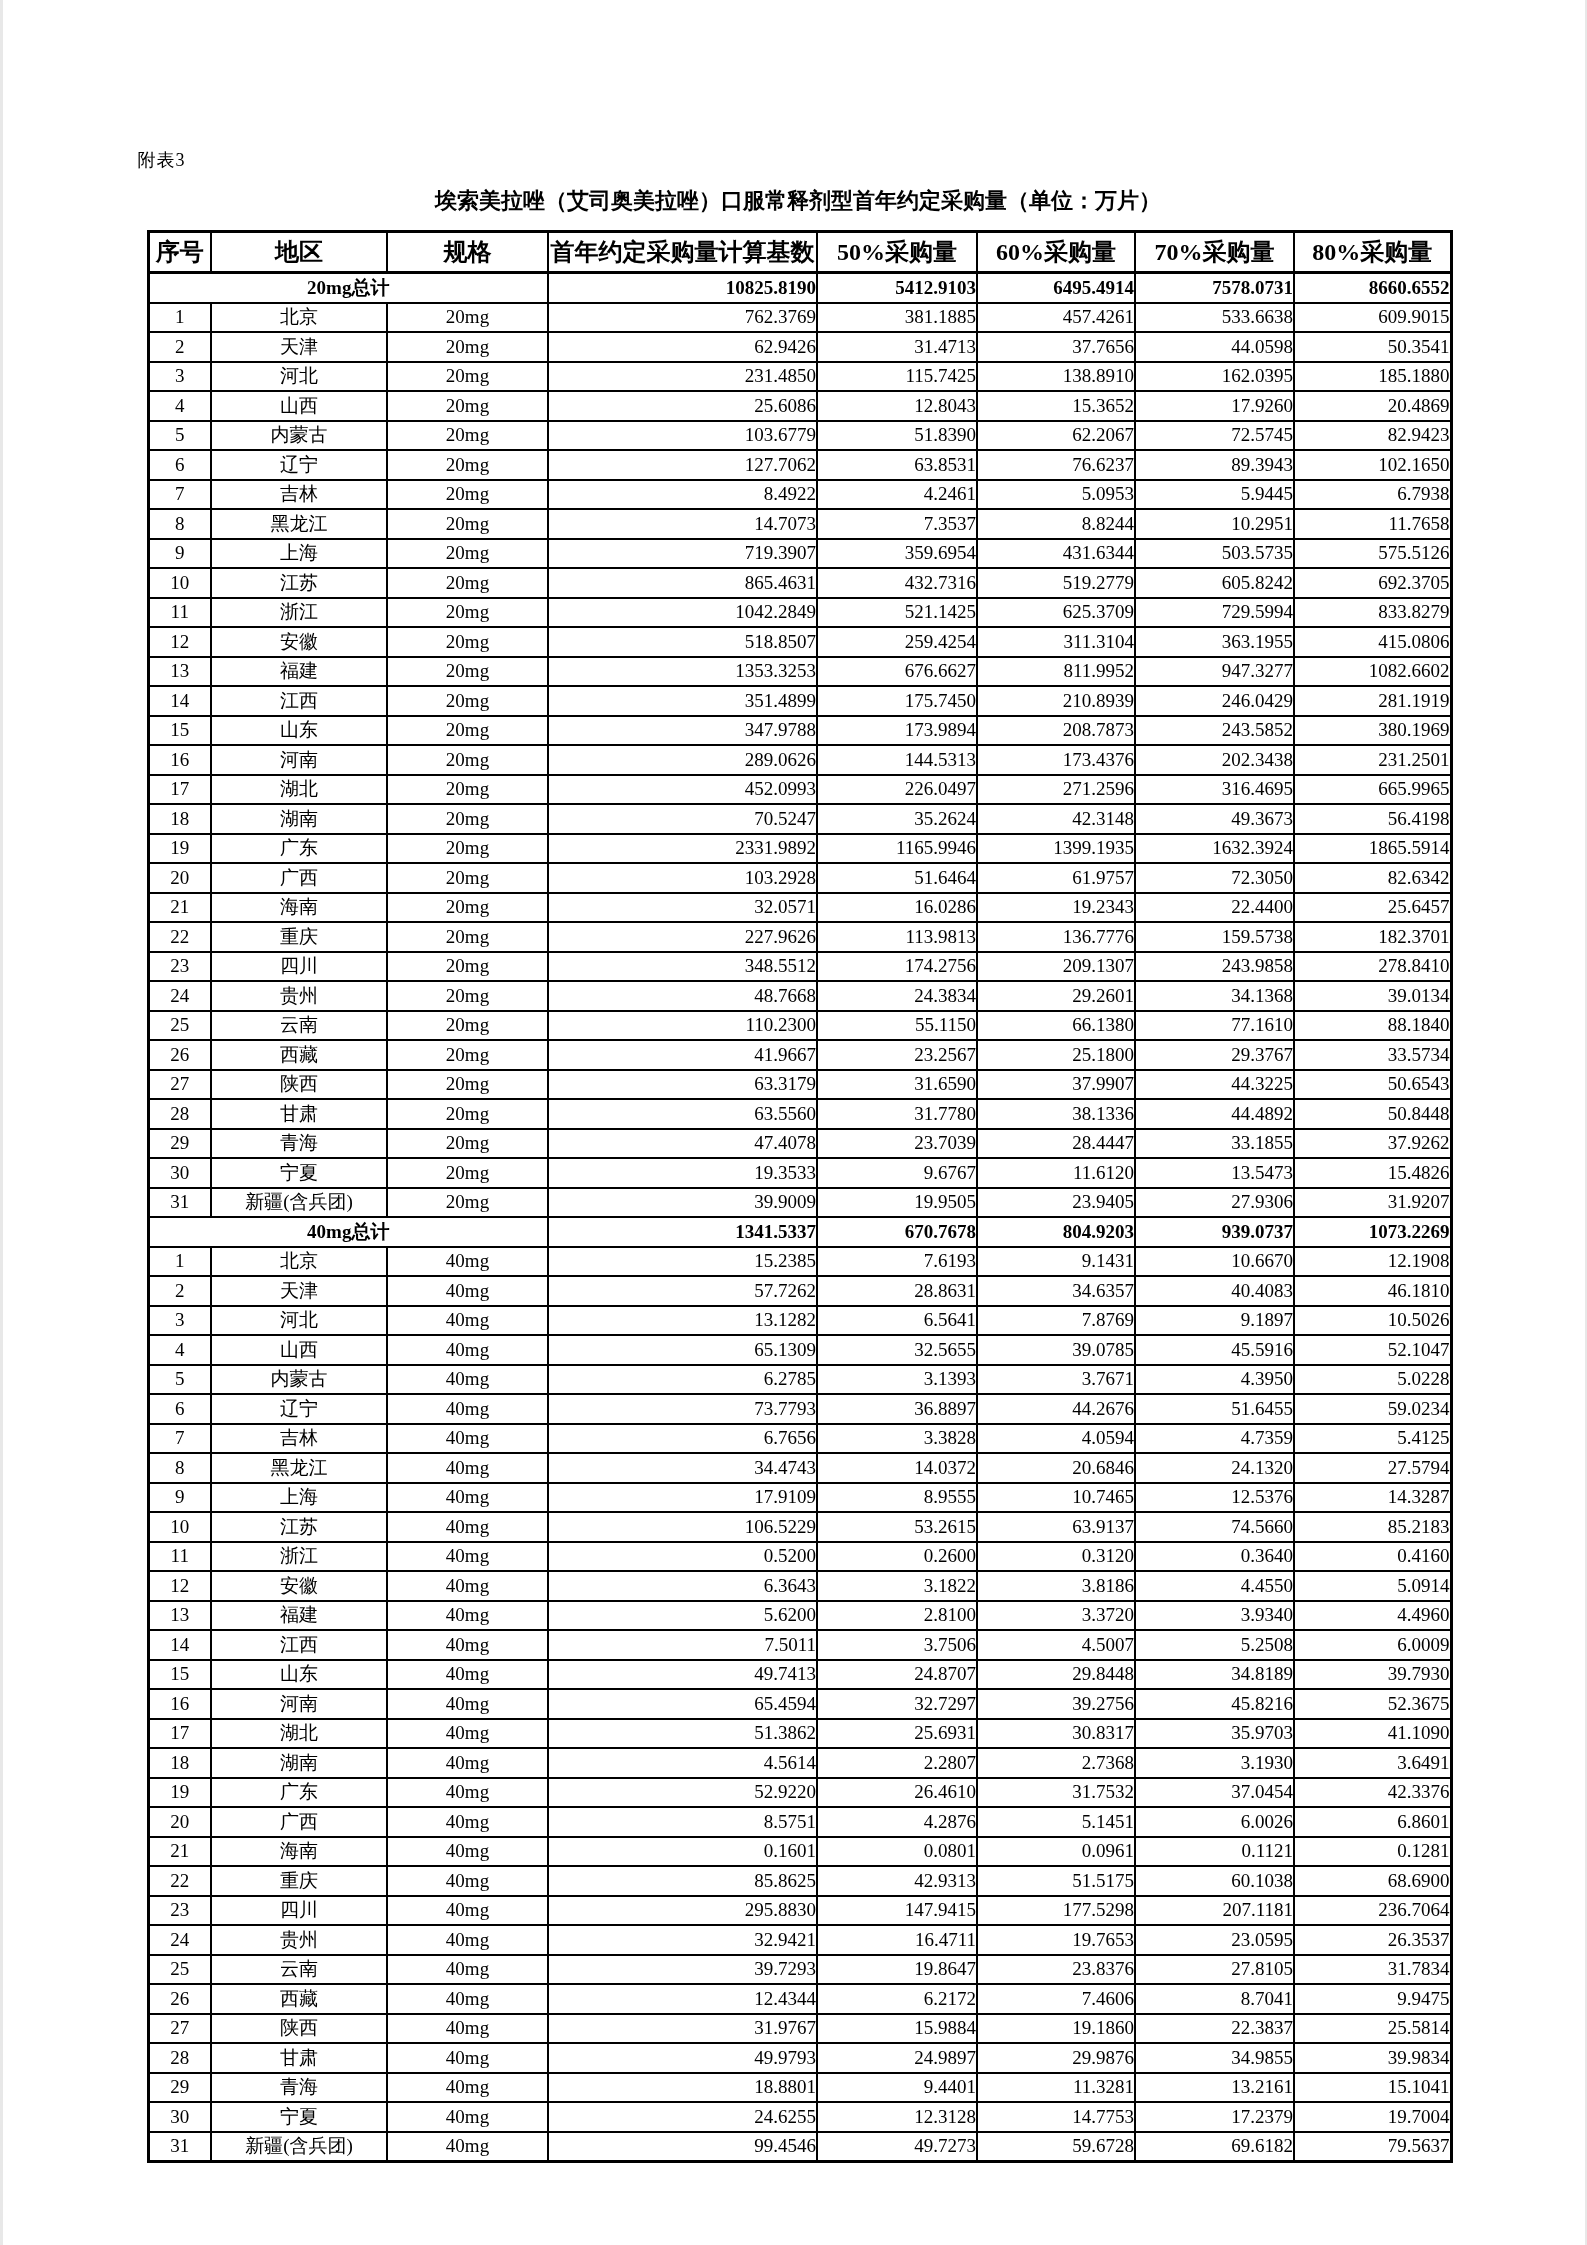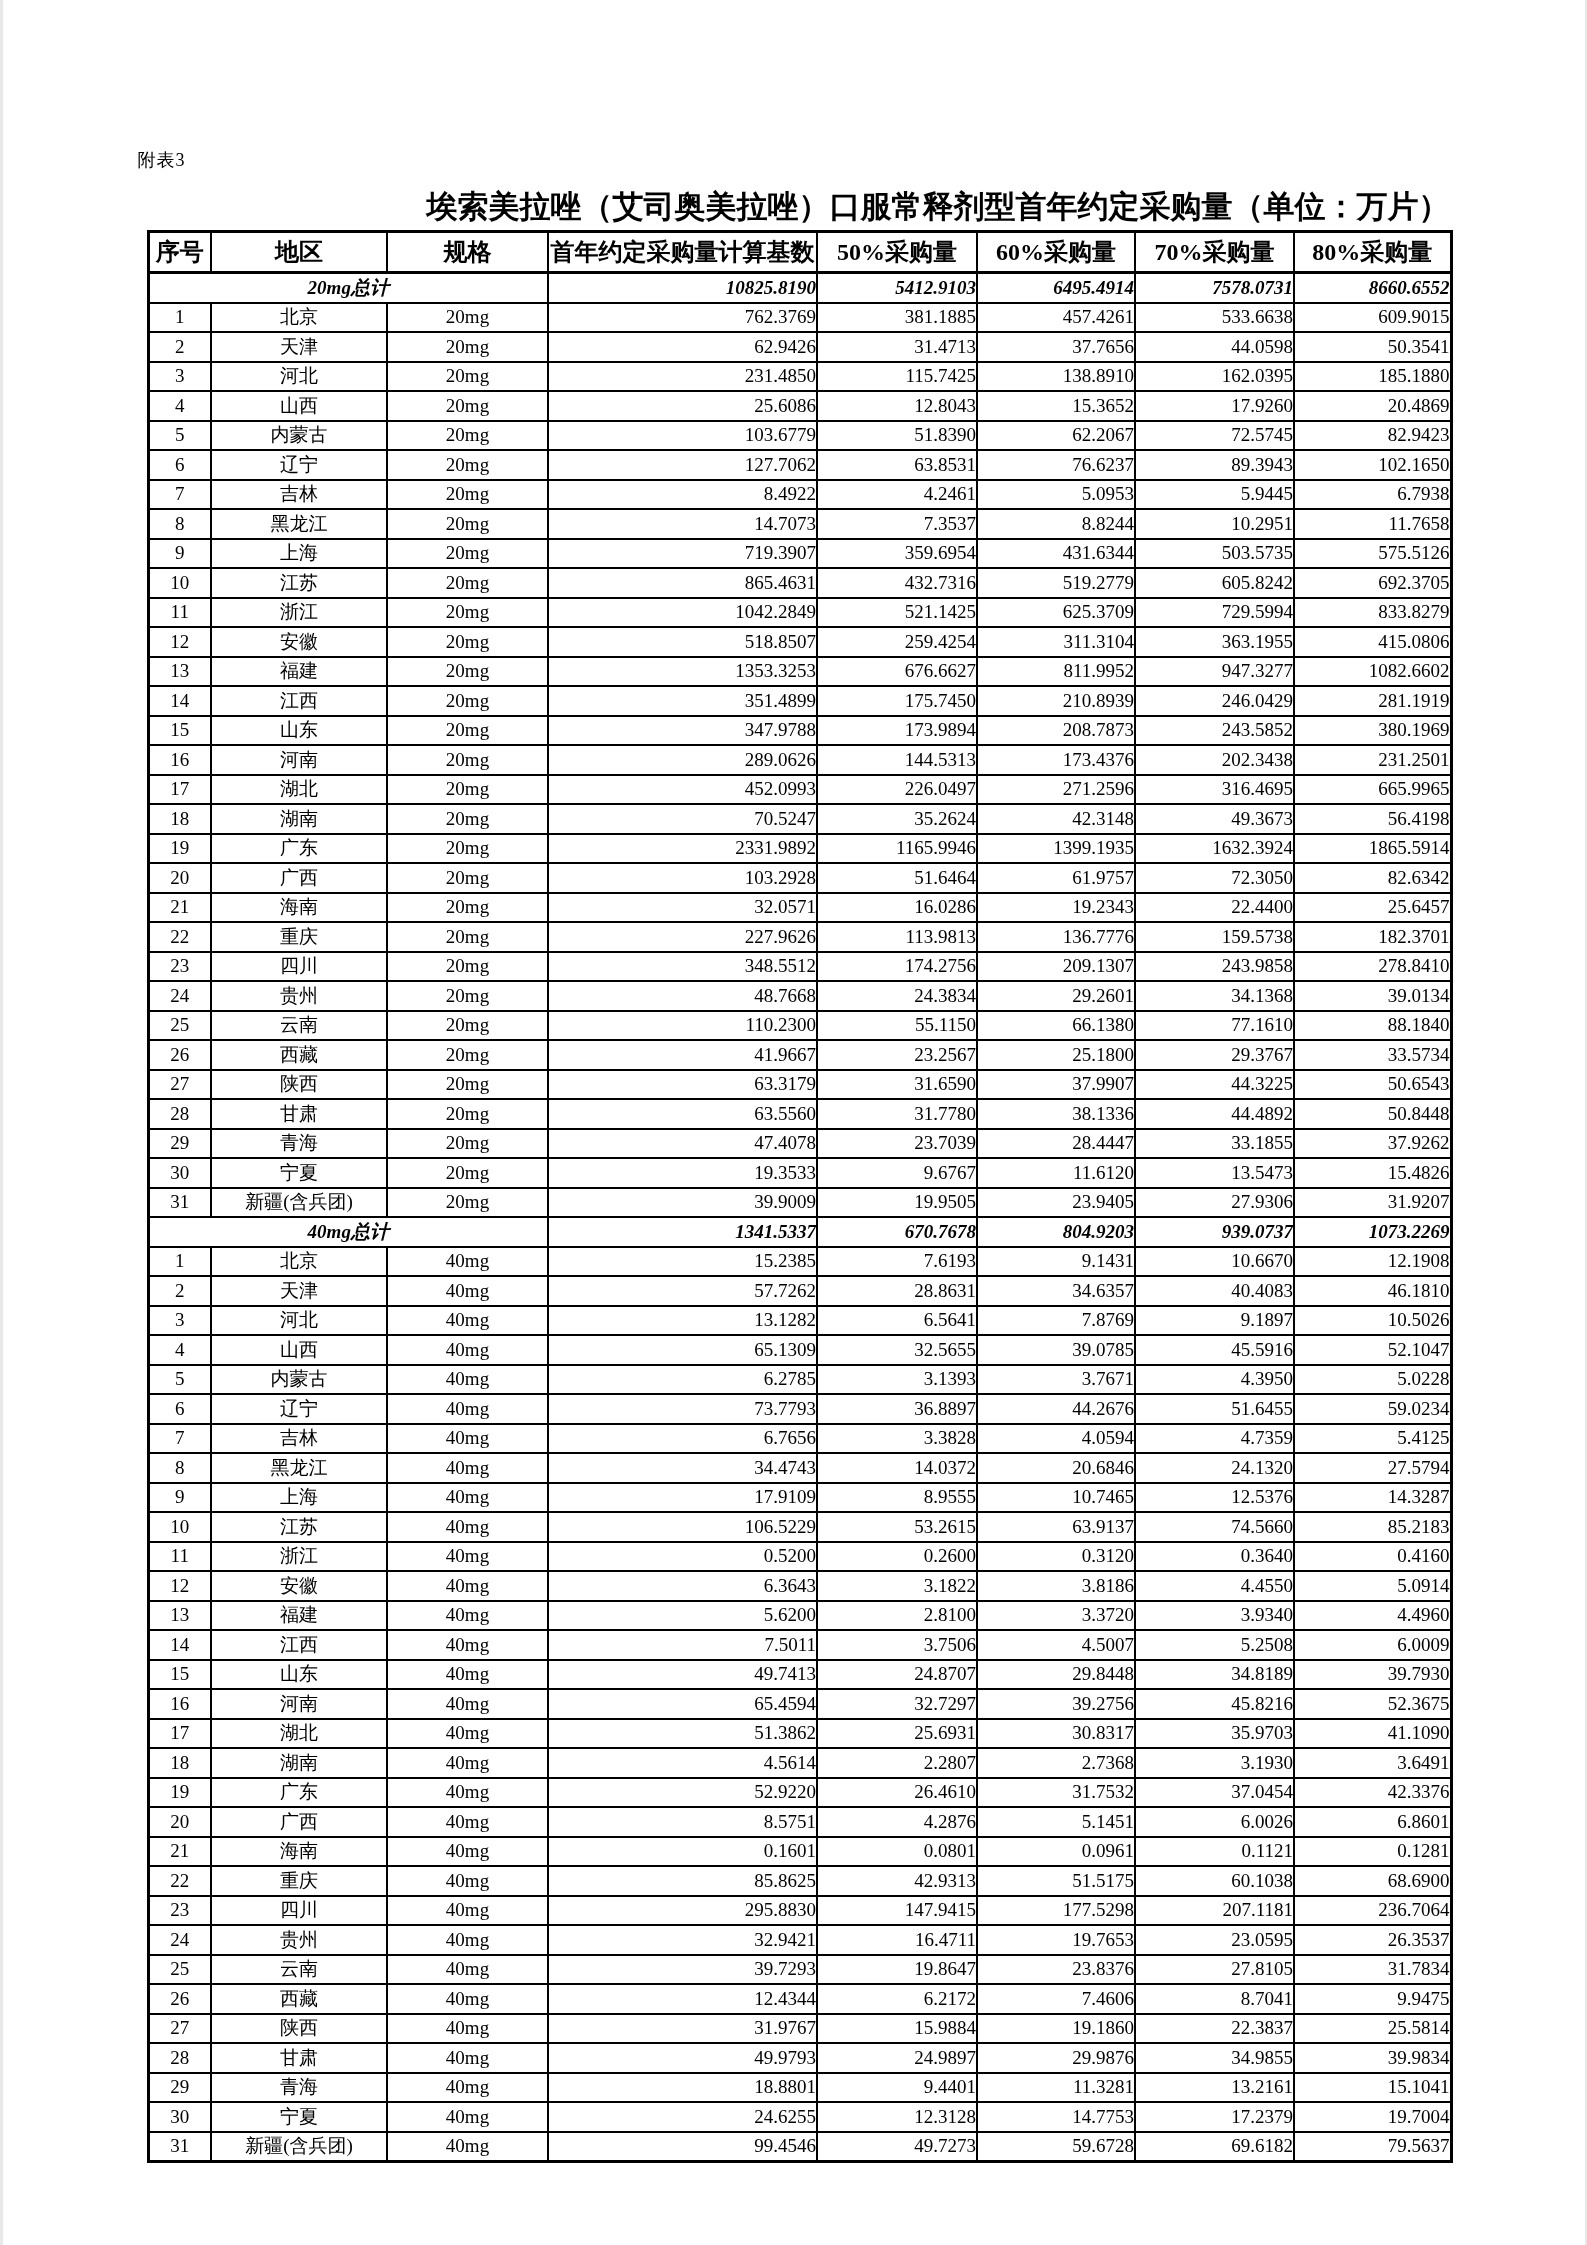--- a/index.html
+++ b/index.html
@@ -11,22 +11,22 @@
     overflow:hidden;
     font-family:"Liberation Serif","DejaVu Serif",serif;
     color:#000;
   }
   .annex{
     position:absolute;left:135px;top:148px;
     font-size:18px;letter-spacing:1px;
   }
   .doc-title{
     position:absolute;left:144px;top:186px;width:1303px;
-    text-align:right;
-    font-size:31px;font-weight:bold;
+    text-align:center;
+    font-size:22px;font-weight:bold;
     font-family:"Liberation Serif","DejaVu Serif",serif;
     white-space:nowrap;
   }
   table.purchase{
     position:absolute;left:144px;top:230px;
     width:1303px;
     border-collapse:collapse;table-layout:fixed;
     font-size:19px;
   }
   table.purchase{border:3px solid #000;}
@@ -41,21 +41,21 @@
     font-size:24px;font-weight:bold;
     text-align:center;vertical-align:middle;
     border-bottom:3px solid #000;
   }
   table.purchase tbody td{
     height:27.5px;
     vertical-align:middle;
   }
   td.c{text-align:center;}
   td.n{text-align:right;padding-right:9px;}
-  tr.summary-row td{font-weight:bold;font-style:italic;}
+  tr.summary-row td{font-weight:bold;}
   tr.summary-row td.label{text-align:center;}
 </style>
 </head>
 <body>
 
 <div class="page">
 
   <div class="annex">附表3</div>
 
   <div class="doc-title">埃索美拉唑（艾司奥美拉唑）口服常释剂型首年约定采购量（单位：万片）</div>

